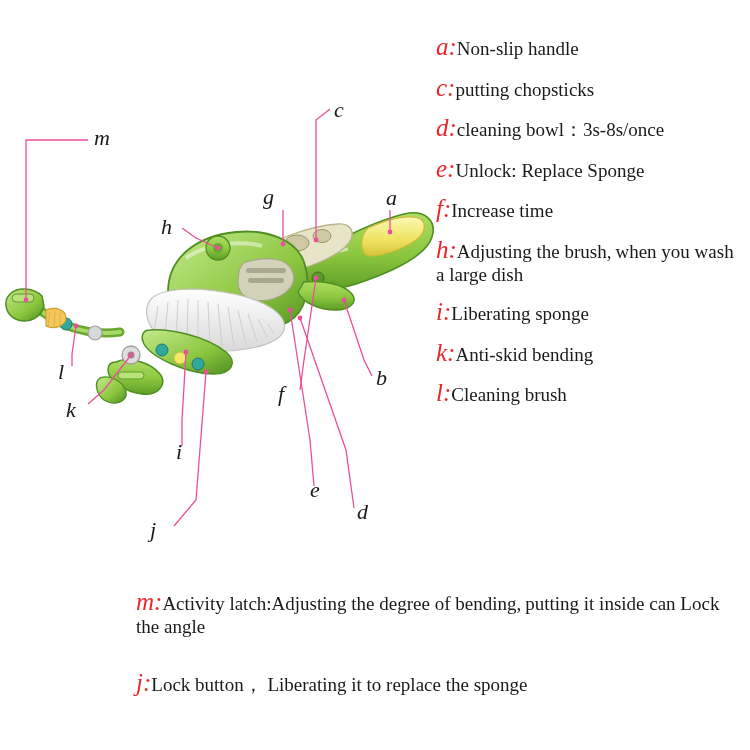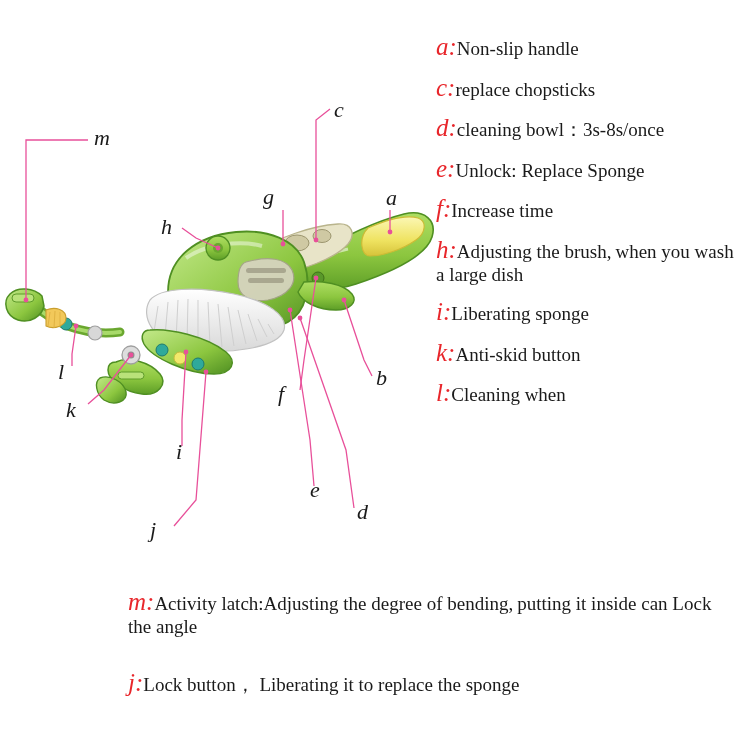--- a/index.html
+++ b/index.html
@@ -41,21 +41,21 @@
   }
   .legend-text {
     color: #1a1a1a;
     font-size: 19px;
     font-family: "Liberation Serif", serif;
   }
 
   
   .bottom-rows {
     position: absolute;
-    left: 128px;
+    left: 136px;
     top: 588px;
     width: 610px;
   }
   .bottom-row {
     margin-bottom: 16px;
   }
 
   
   .callout {
     position: absolute;
@@ -272,21 +272,21 @@
   <span class="callout" style="left:150px; top:519px;">j</span>
 
   <div class="legend">
 
     <div class="legend-row">
       <span class="legend-key">a:</span><span class="legend-text">Non-slip handle</span>
     </div>
 
 
     <div class="legend-row">
-      <span class="legend-key">c:</span><span class="legend-text">replace chopsticks</span>
+      <span class="legend-key">c:</span><span class="legend-text">putting chopsticks</span>
     </div>
 
     <div class="legend-row">
       <span class="legend-key">d:</span><span class="legend-text">cleaning bowl：3s-8s/once</span>
     </div>
 
     <div class="legend-row">
       <span class="legend-key">e:</span><span class="legend-text">Unlock: Replace Sponge</span>
     </div>
 
@@ -298,25 +298,25 @@
     <div class="legend-row">
       <span class="legend-key">h:</span><span class="legend-text">Adjusting the brush,</span>
       <span class="legend-text second-line">when you wash a large dish</span>
     </div>
 
     <div class="legend-row">
       <span class="legend-key">i:</span><span class="legend-text">Liberating sponge</span>
     </div>
 
     <div class="legend-row">
-      <span class="legend-key">k:</span><span class="legend-text">Anti-skid button</span>
-    </div>
-
-    <div class="legend-row">
-      <span class="legend-key">l:</span><span class="legend-text">Cleaning when</span>
+      <span class="legend-key">k:</span><span class="legend-text">Anti-skid bending</span>
+    </div>
+
+    <div class="legend-row">
+      <span class="legend-key">l:</span><span class="legend-text">Cleaning brush</span>
     </div>
   </div>
 
   <div class="bottom-rows">
     <div class="bottom-row">
       <span class="legend-key">m:</span><span class="legend-text">Activity latch:Adjusting the degree of  bending,</span>
       <span class="legend-text second-line">putting it inside can Lock the angle</span>
     </div>
     <div class="bottom-row" style="margin-top:31px;">
       <span class="legend-key">j:</span><span class="legend-text">Lock button，  Liberating it to replace the sponge</span>

